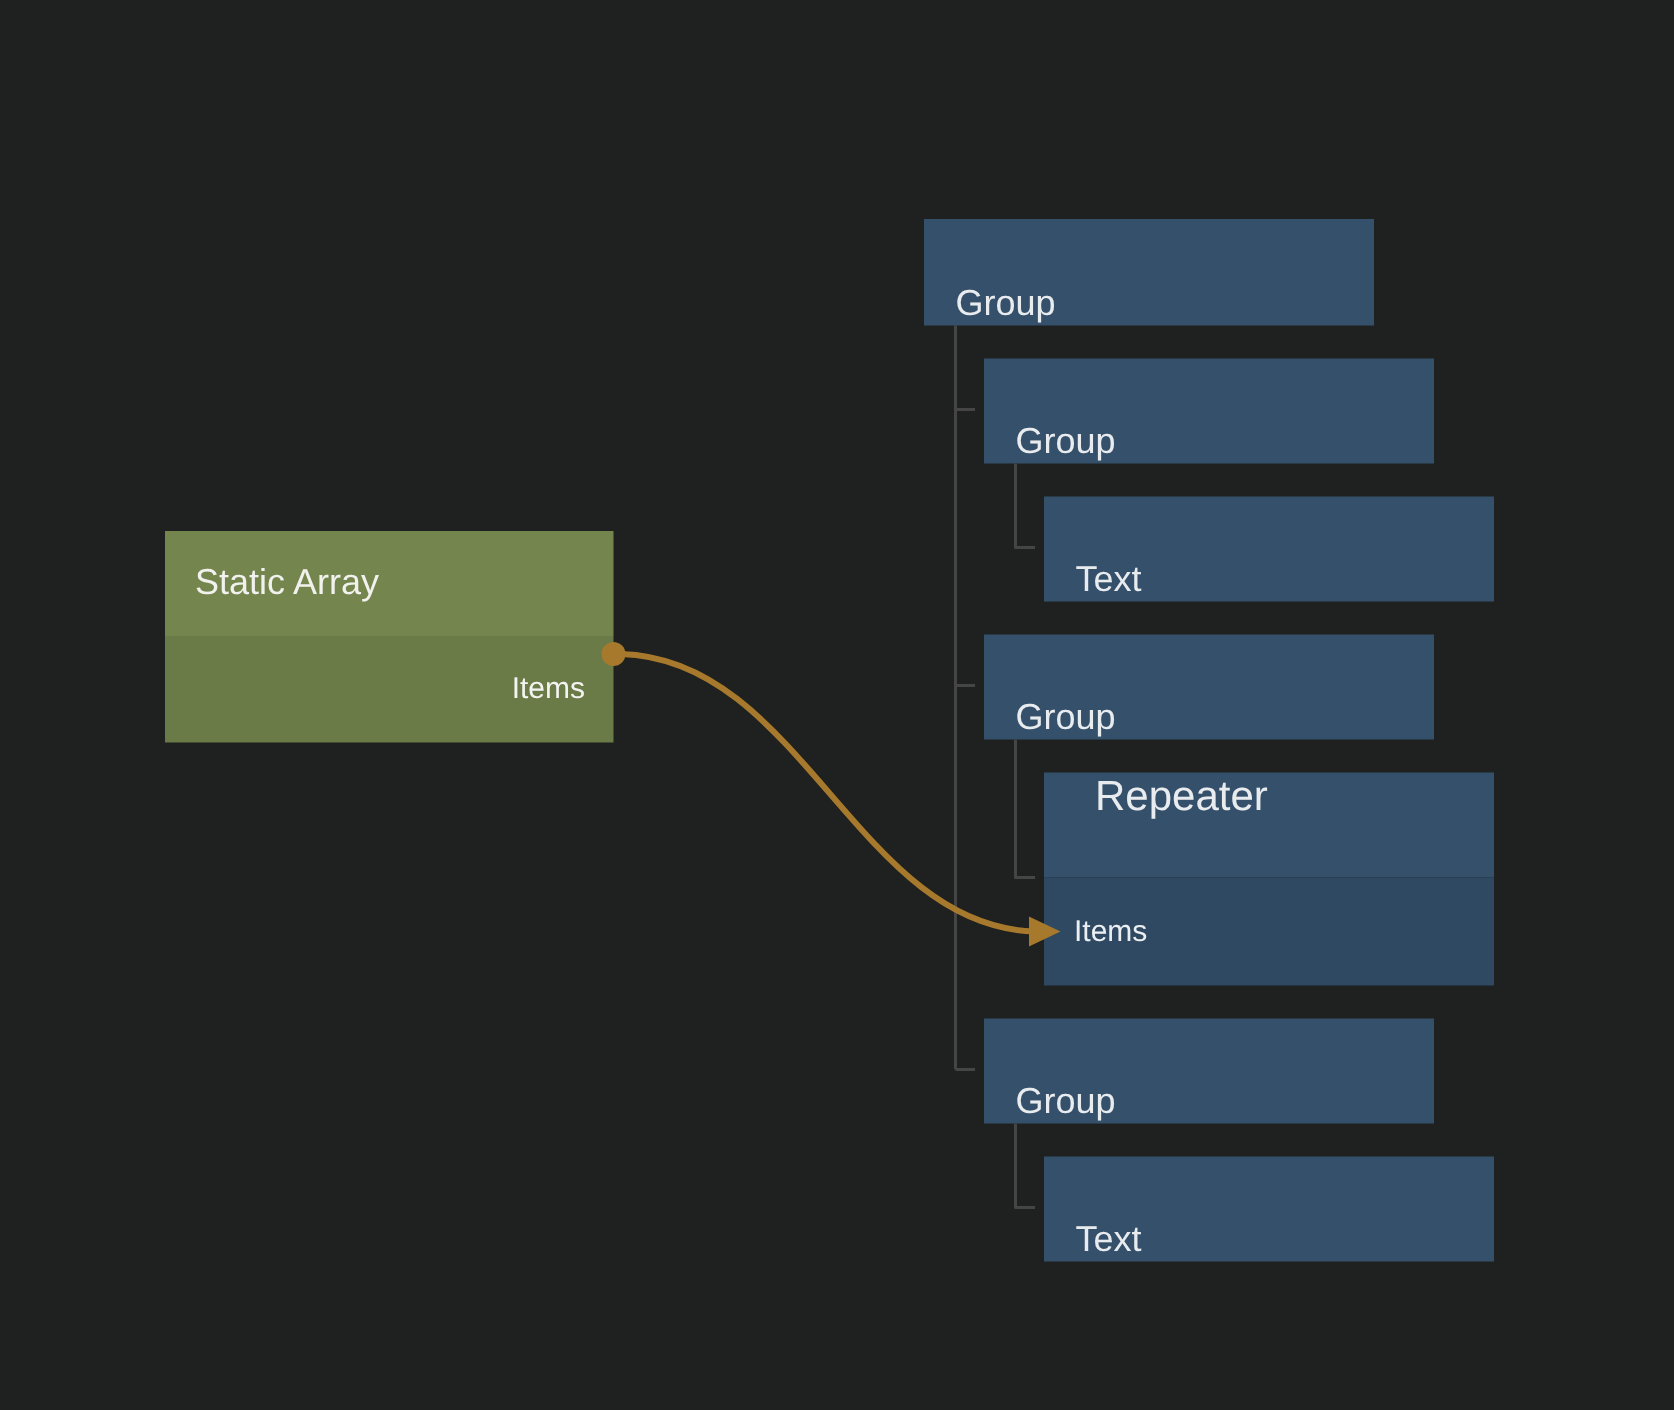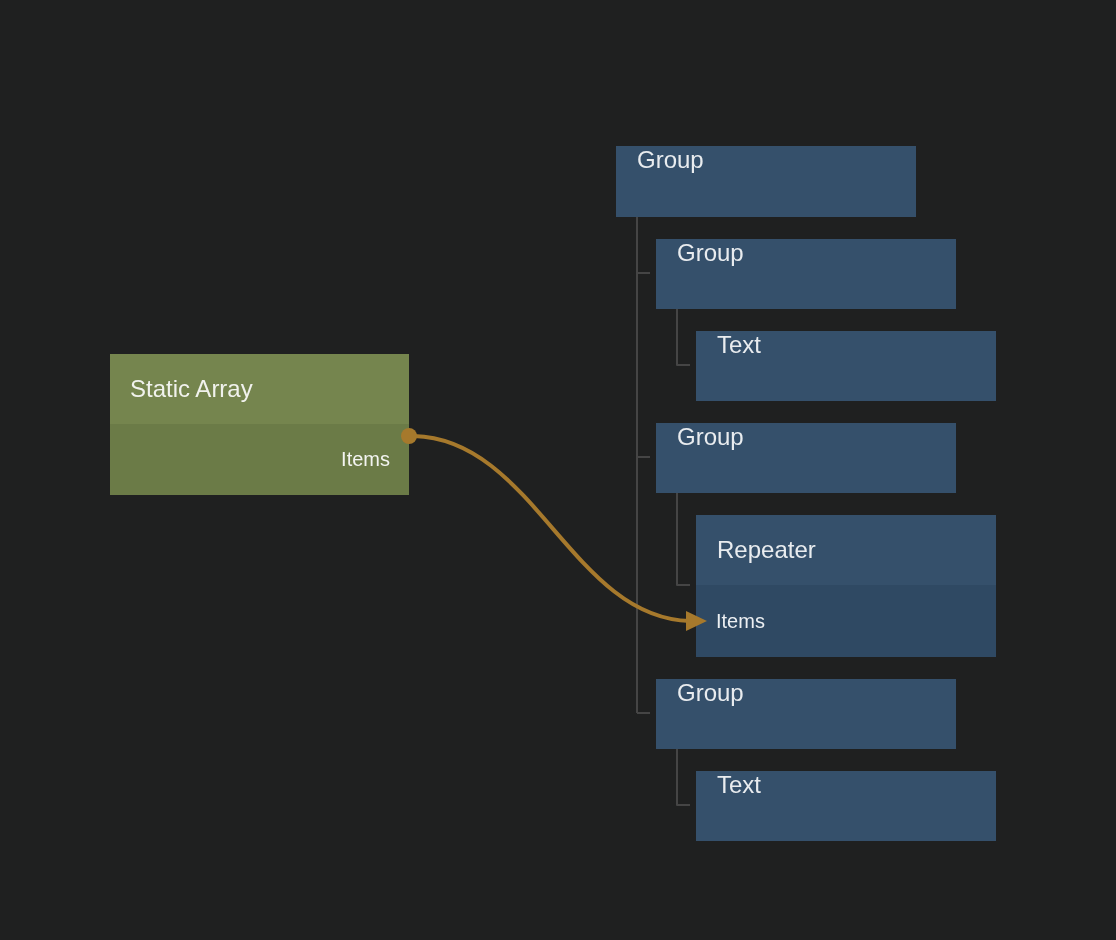--- a/index.html
+++ b/index.html
@@ -39,21 +39,21 @@
     box-sizing: border-box;
     font-size: 20px;
     color: #f3f4f1;
   }
 
   
   .tree-node {
     position: absolute;
     width: 300px; height: 70px;
     background: #35506b;
-    display: flex; align-items: flex-start;
+    display: flex; align-items: flex-end;
     padding-left: 21px;
     box-sizing: border-box;
     font-size: 24px;
     color: #e9ecef;
   }
   .pos-root { left: 616px; top: 146px; height: 71px; }
   .pos-g1   { left: 656px; top: 239px; }
   .pos-t1   { left: 696px; top: 331px; }
   .pos-g2   { left: 656px; top: 423px; }
   .pos-g3   { left: 656px; top: 679px; }
@@ -61,24 +61,24 @@
 
   
   .repeater-node {
     position: absolute;
     left: 696px; top: 515px;
     width: 300px;
   }
   .repeater-header {
     height: 70px;
     background: #35506b;
-    display: flex; align-items: center;
-    padding-left: 21px;
+    display: flex; 
+    padding-left: 34px;
     box-sizing: border-box;
-    font-size: 24px;
+    font-size: 28px;
     color: #e9ecef;
   }
   .repeater-items-row {
     height: 72px;
     background: #2f4963;
     display: flex; align-items: center;
     padding-left: 20px;
     box-sizing: border-box;
     font-size: 20px;
     color: #eceff2;

